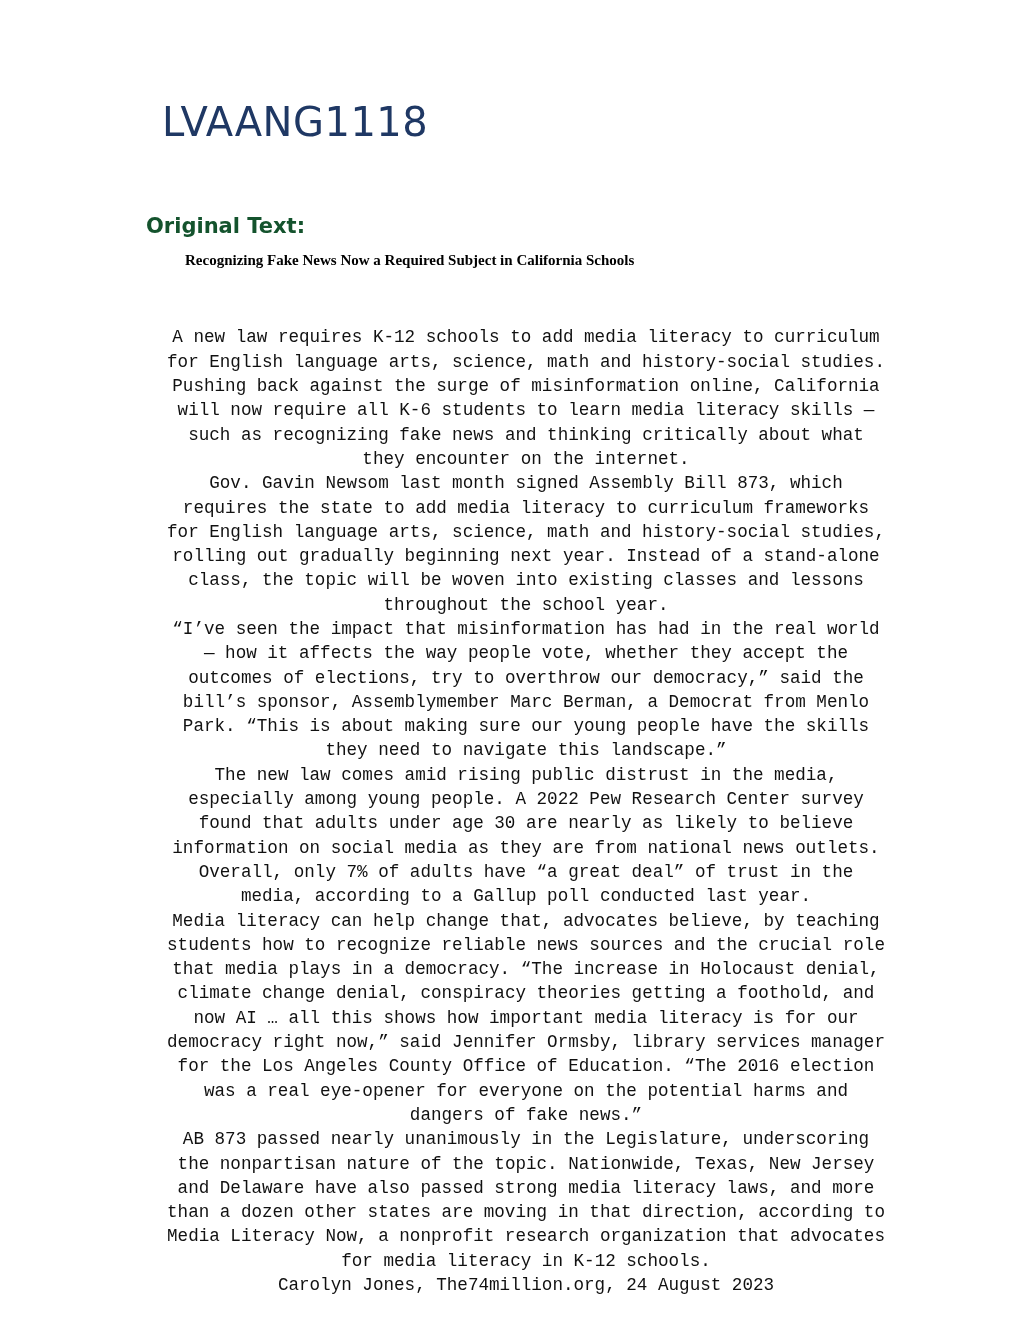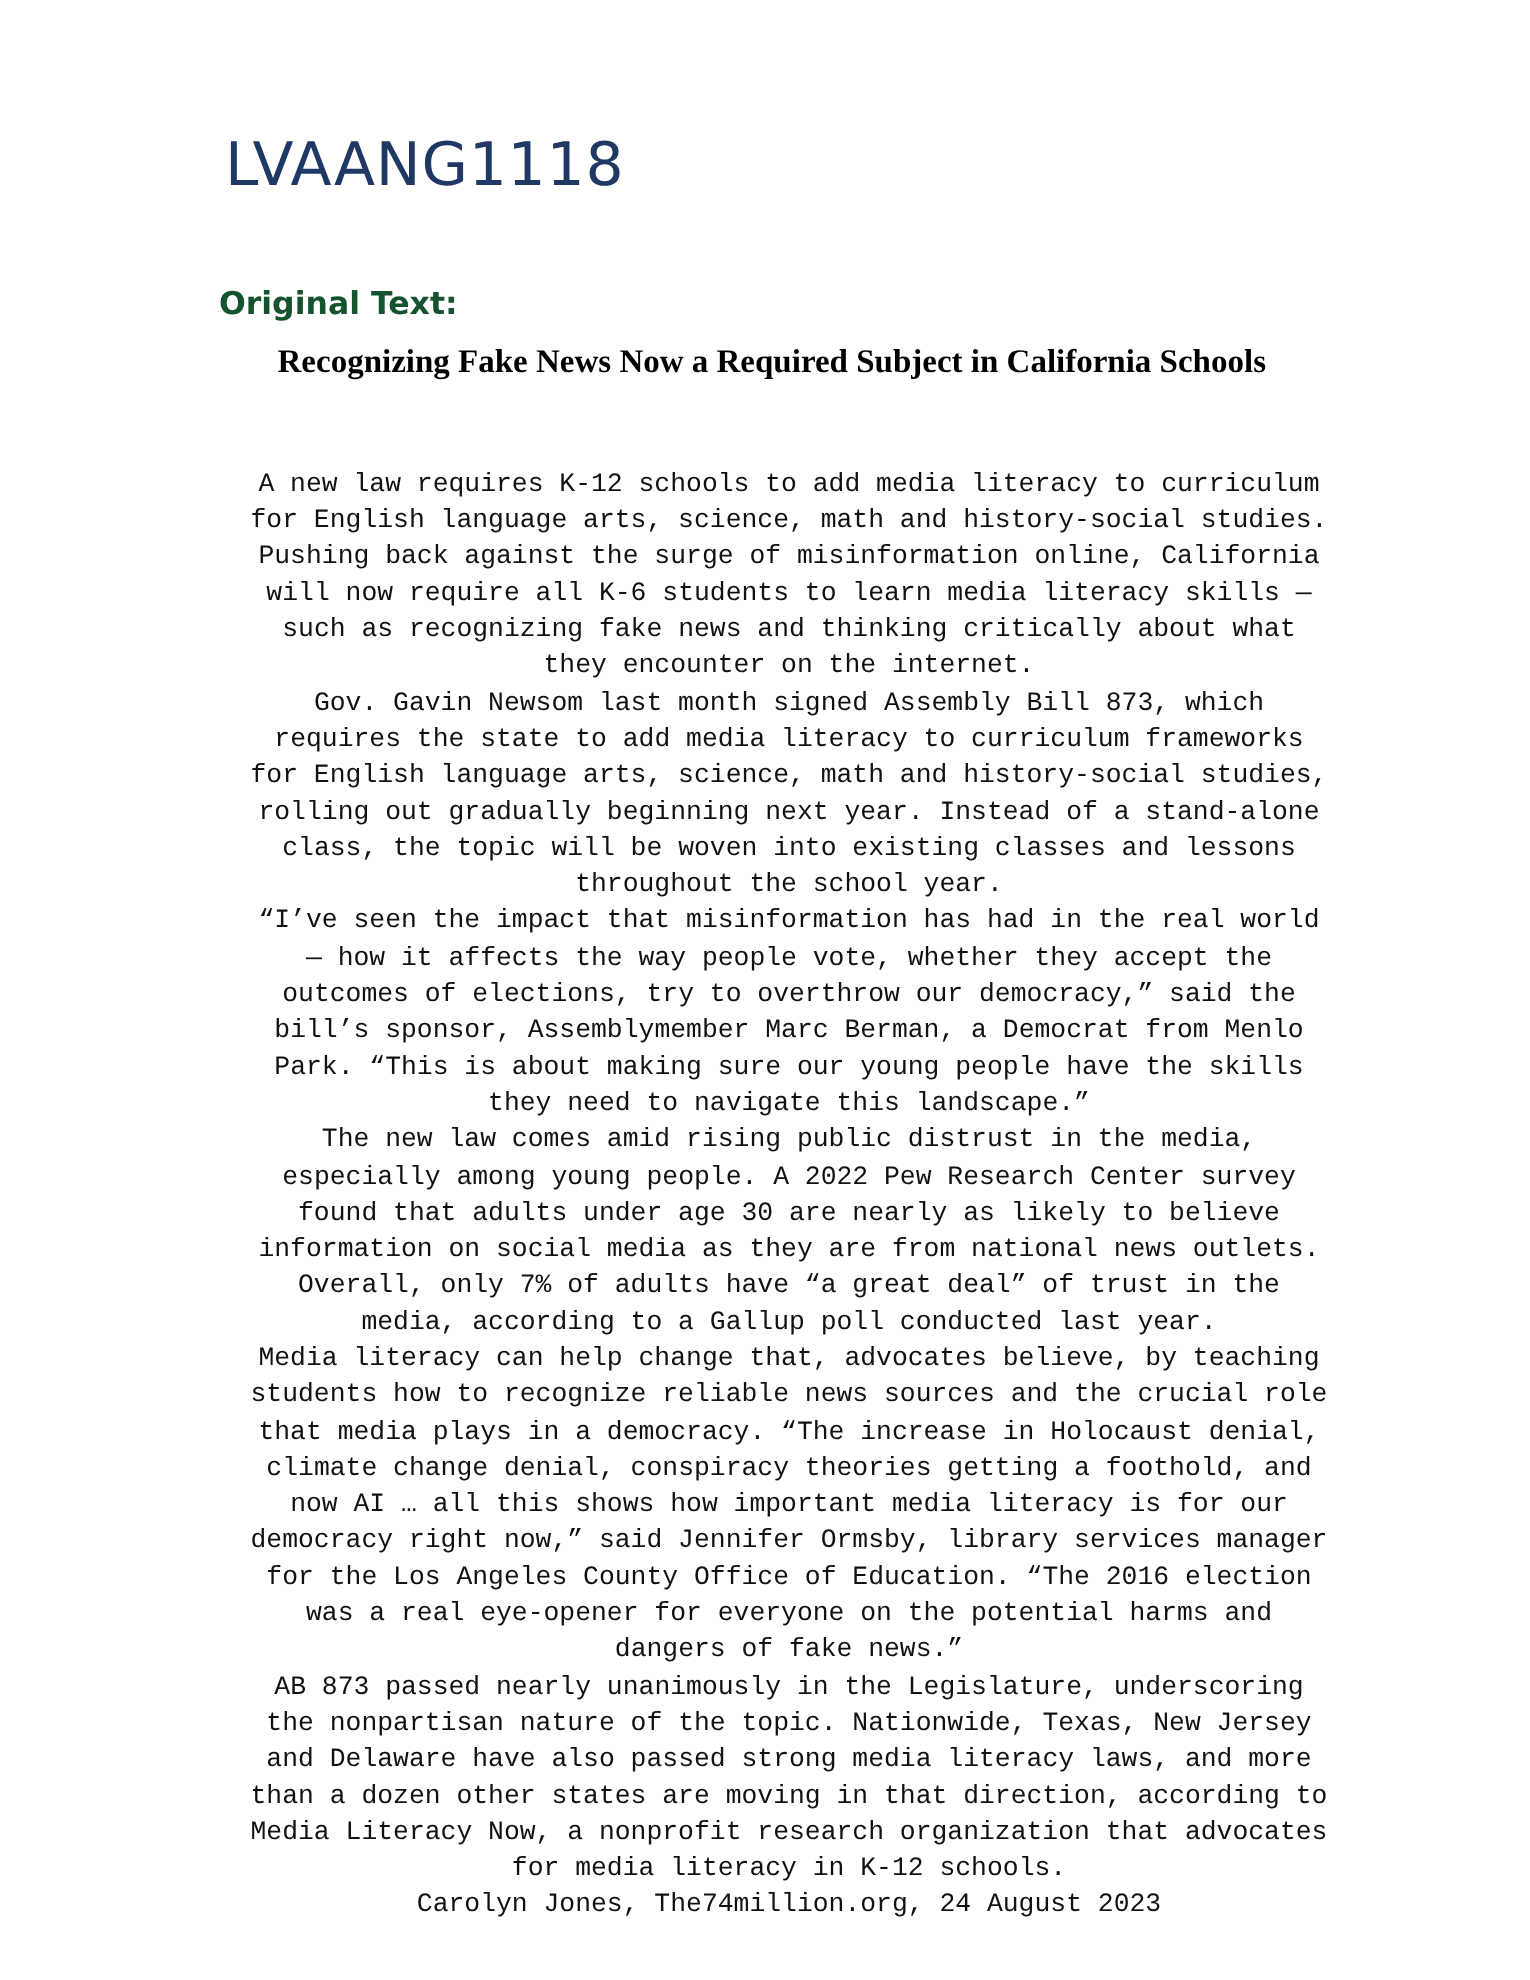--- a/index.html
+++ b/index.html
@@ -30,21 +30,21 @@
     width: 730px;
   }
 
   
   .doc-title {
     font-family: "DejaVu Sans", "Liberation Sans", sans-serif;
     font-size: 40px;
     font-weight: 400;
     letter-spacing: 0.5px;
     color: #1F3864;
-    margin: 4px;
+    margin: 16px;
     padding-top: 84px;
     line-height: 1.1;
   }
 
   
   .section-heading {
     font-family: "DejaVu Sans", "Liberation Sans", sans-serif;
     font-size: 21px;
     font-weight: 700;
     color: #14532d;
@@ -54,21 +54,21 @@
   .section-heading.original {
     padding-top: 54px;
   }
   .section-heading.exam {
     padding-top: 0;
   }
 
   
   .article-title {
     font-family: "Liberation Serif", "DejaVu Serif", serif;
-    font-size: 22px;
+    font-size: 15px;
     font-weight: 700;
     color: #000000;
     margin: 0;
     padding-top: 11px;
     padding-left: 39px;
     line-height: 1.35;
   }
 
   
   .body-block {

